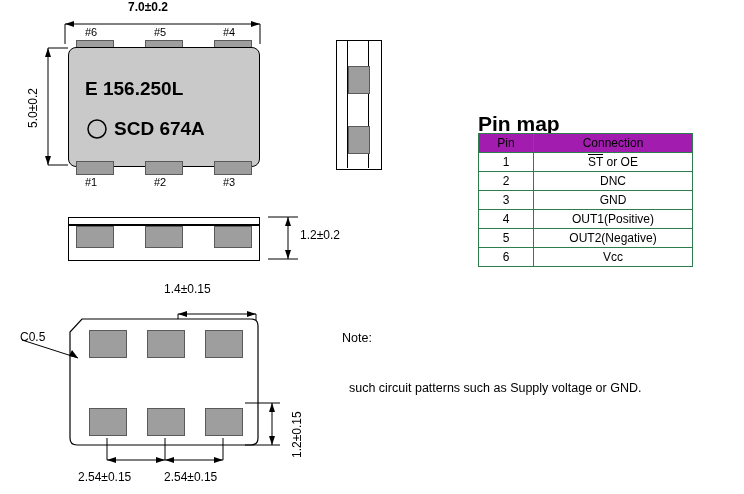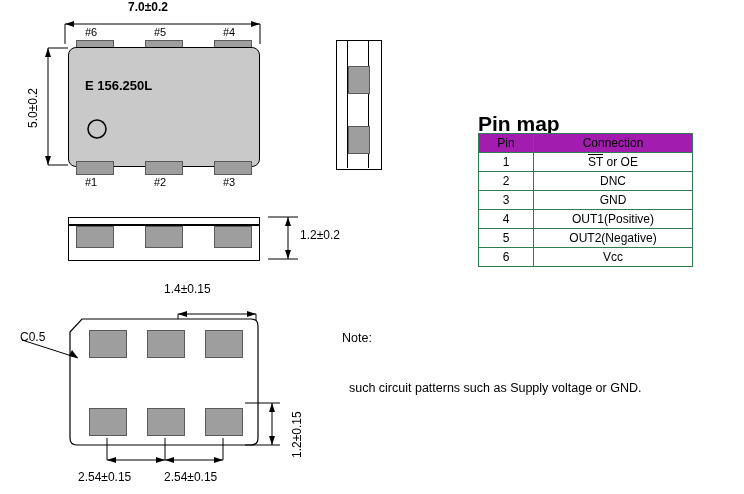--- a/index.html
+++ b/index.html
@@ -19,21 +19,21 @@
     position:absolute;
     left:68px;top:47px;width:190px;height:118px;
     background:#c9c9c9;
     border:1px solid #000;
     border-radius:8px;
   }
   .pad{
     position:absolute;background:#9e9e9e;border:1px solid #5a5a5a;
   }
   .mark-text{
-    position:absolute;font-size:13px;font-weight:bold;font-family:"Liberation Sans",sans-serif;
+    position:absolute;font-size:19px;font-weight:bold;font-family:"Liberation Sans",sans-serif;
   }
   .pinlabel{position:absolute;font-size:11px;}
   .dimtext{position:absolute;font-size:12px;}
   .rot{transform:rotate(-90deg);transform-origin:left top;}
 
   
   #pinmap{position:absolute;left:478px;top:133px;border-collapse:collapse;}
   #pinmap td,#pinmap th{
     border:1px solid #2f7d4f;
     font-size:12px;
@@ -75,20 +75,21 @@
   <div class="pad" style="left:76px;top:40px;width:36px;height:12px;"></div>
   <div class="pad" style="left:145px;top:40px;width:36px;height:12px;"></div>
   <div class="pad" style="left:214px;top:40px;width:36px;height:12px;"></div>
 
   <div id="topview-body"></div>
 
   <div class="mark-text" style="left:85px;top:78px;">E 156.250L</div>
   <svg class="abs" style="left:86px;top:118px;" width="22" height="22">
     <circle cx="11" cy="11" r="9" fill="none" stroke="#000" stroke-width="1.5"></circle>
   </svg>
+  <div class="mark-text" style="left:114px;top:118px;">SCD 674A</div>
 
   <div class="pad" style="left:76px;top:161px;width:36px;height:12px;"></div>
   <div class="pad" style="left:145px;top:161px;width:36px;height:12px;"></div>
   <div class="pad" style="left:214px;top:161px;width:36px;height:12px;"></div>
 
   <div class="pinlabel" style="left:85px;top:26px;">#6</div>
   <div class="pinlabel" style="left:154px;top:26px;">#5</div>
   <div class="pinlabel" style="left:223px;top:26px;">#4</div>
 
   <div class="pinlabel" style="left:85px;top:176px;">#1</div>

